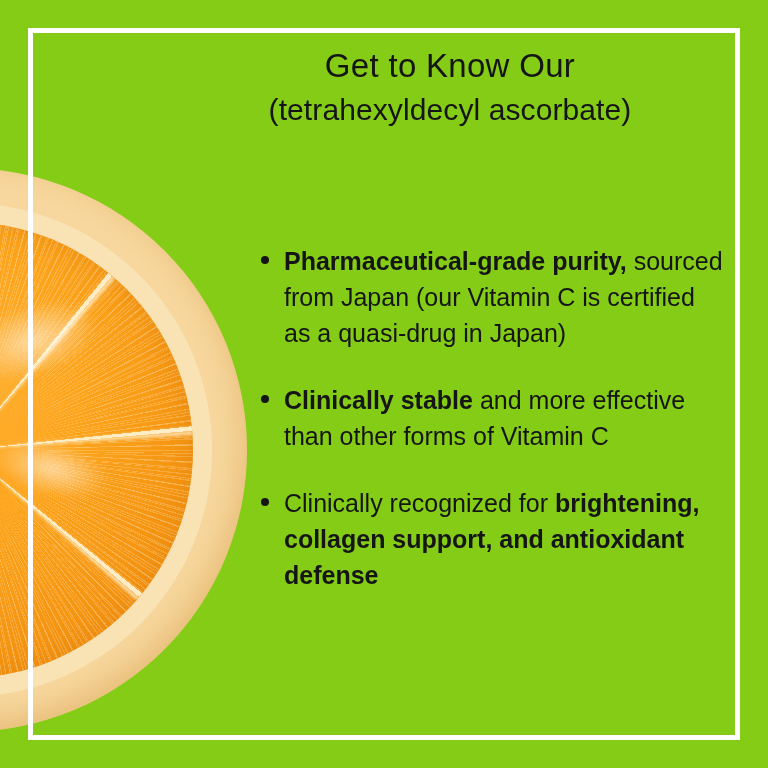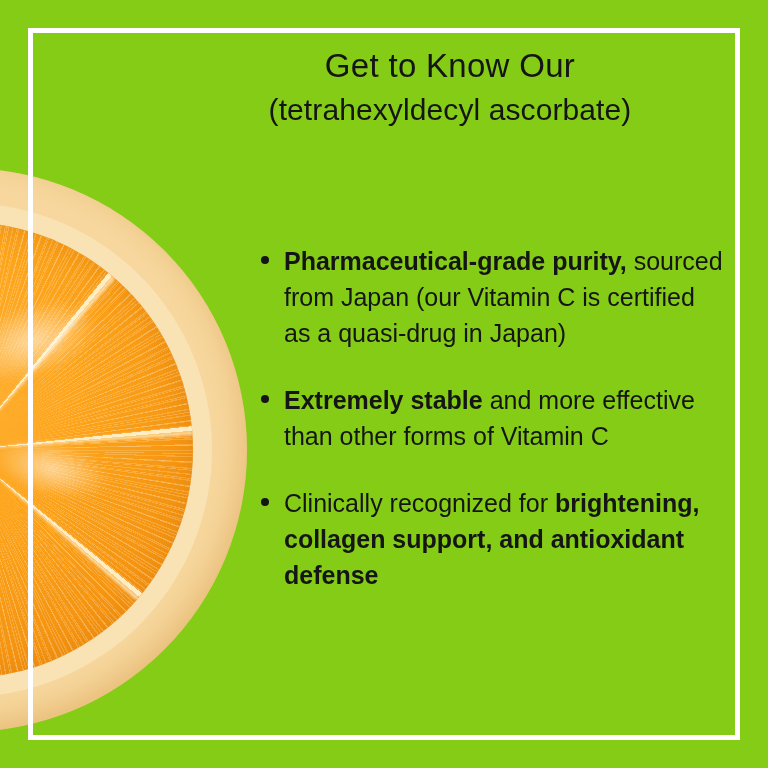--- a/index.html
+++ b/index.html
@@ -250,21 +250,21 @@
 
     <ul id="bullets">
 
       <li class="bullet">
         <span class="dot"></span>
         <b>Pharmaceutical-grade purity,</b><span> sourced from Japan (our Vitamin C is certified as a quasi-drug in Japan)</span>
       </li>
 
       <li class="bullet">
         <span class="dot"></span>
-        <b>Extremely stable</b><span> and more effective than other forms of Vitamin C</span>
+        <b>Clinically stable</b><span> and more effective than other forms of Vitamin C</span>
       </li>
 
 
       <li class="bullet">
         <span class="dot"></span>
         <span>Clinically recognized for </span><b>brightening, collagen support, and antioxidant defense</b>
       </li>
 
     </ul>
   </div>

